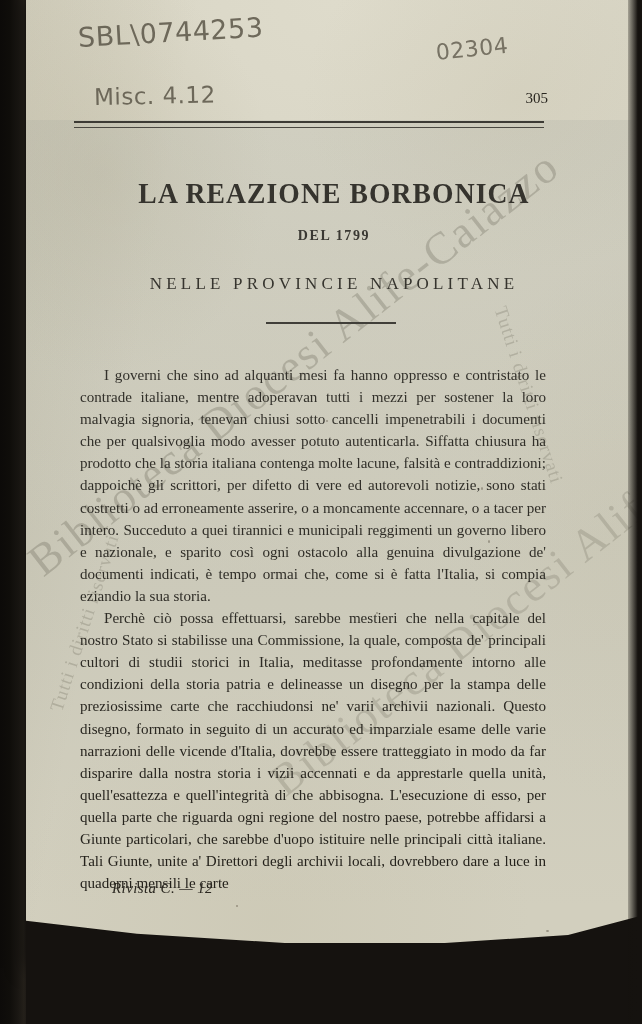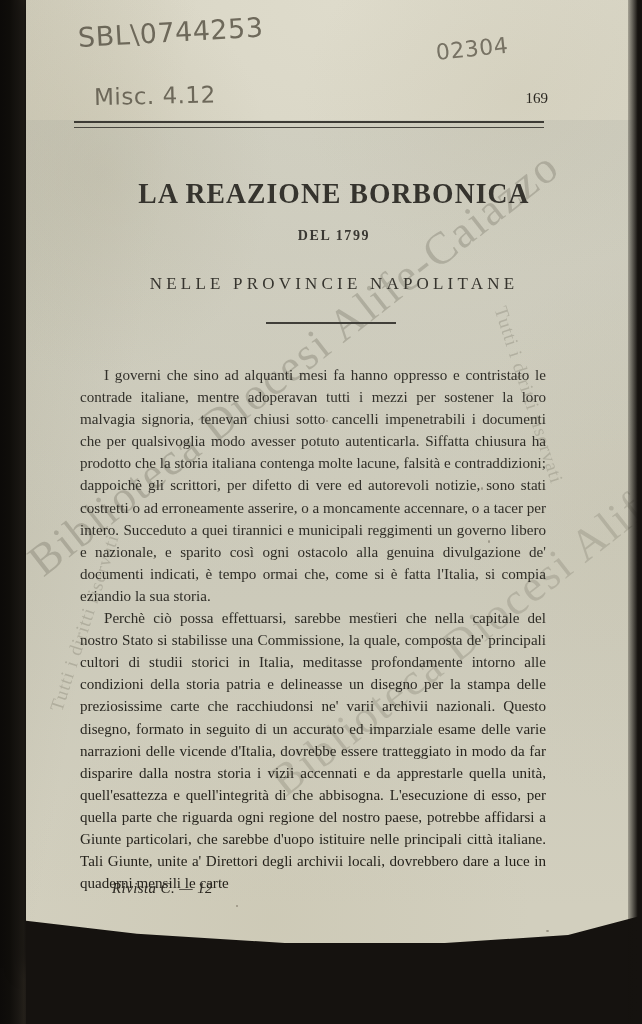--- a/index.html
+++ b/index.html
@@ -281,21 +281,21 @@
 
       <div class="wm" id="wm-main">Biblioteca Diocesi Alife-Caiazzo</div>
       <div class="wm" id="wm-second">Biblioteca Diocesi Alife-Caiazzo</div>
       <div class="wm" id="wm-rights-left">Tutti i diritti riservati</div>
       <div class="wm" id="wm-rights-right">Tutti i diritti riservati</div>
 
       <div class="hand" id="hand-shelfmark">SBL\0744253</div>
       <div class="hand" id="hand-accession">02304</div>
       <div class="hand" id="hand-misc">Misc. 4.12</div>
 
-      <div id="folio">169</div>
+      <div id="folio">305</div>
       <div id="header-rule"></div>
 
       <div id="title">LA REAZIONE BORBONICA</div>
       <div id="subtitle">DEL 1799</div>
       <div id="subtitle2">NELLE PROVINCIE NAPOLITANE</div>
       <div id="title-rule"></div>
 
       <div id="body">
         <p>I governi che sino ad alquanti mesi fa hanno oppresso e contristato le contrade italiane, mentre adoperavan tutti i mezzi per sostener la loro malvagia signoria, tenevan chiusi sotto cancelli impenetrabili i documenti che per qualsivoglia modo avesser potuto autenticarla. Siffatta chiusura ha prodotto che la storia italiana contenga molte lacune, falsità e contraddizioni; dappoichè gli scrittori, per difetto di vere ed autorevoli notizie, sono stati costretti o ad erroneamente asserire, o a moncamente accennare, o a tacer per intero. Succeduto a quei tirannici e municipali reggimenti un governo libero e nazionale, e sparito così ogni ostacolo alla genuina divulgazione de' documenti indicati, è tempo ormai che, come si è fatta l'Italia, si compia eziandio la sua storia.</p>
         <p>Perchè ciò possa effettuarsi, sarebbe mestieri che nella capitale del nostro Stato si stabilisse una Commissione, la quale, composta de' principali cultori di studii storici in Italia, meditasse profondamente intorno alle condizioni della storia patria e delineasse un disegno per la stampa delle preziosissime carte che racchiudonsi ne' varii archivii nazionali. Questo disegno, formato in seguito di un accurato ed imparziale esame delle varie narrazioni delle vicende d'Italia, dovrebbe essere tratteggiato in modo da far disparire dalla nostra storia i vizii accennati e da apprestarle quella unità, quell'esattezza e quell'integrità di che abbisogna. L'esecuzione di esso, per quella parte che riguarda ogni regione del nostro paese, potrebbe affidarsi a Giunte particolari, che sarebbe d'uopo istituire nelle principali città italiane. Tali Giunte, unite a' Direttori degli archivii locali, dovrebbero dare a luce in quaderni mensili le carte</p>

